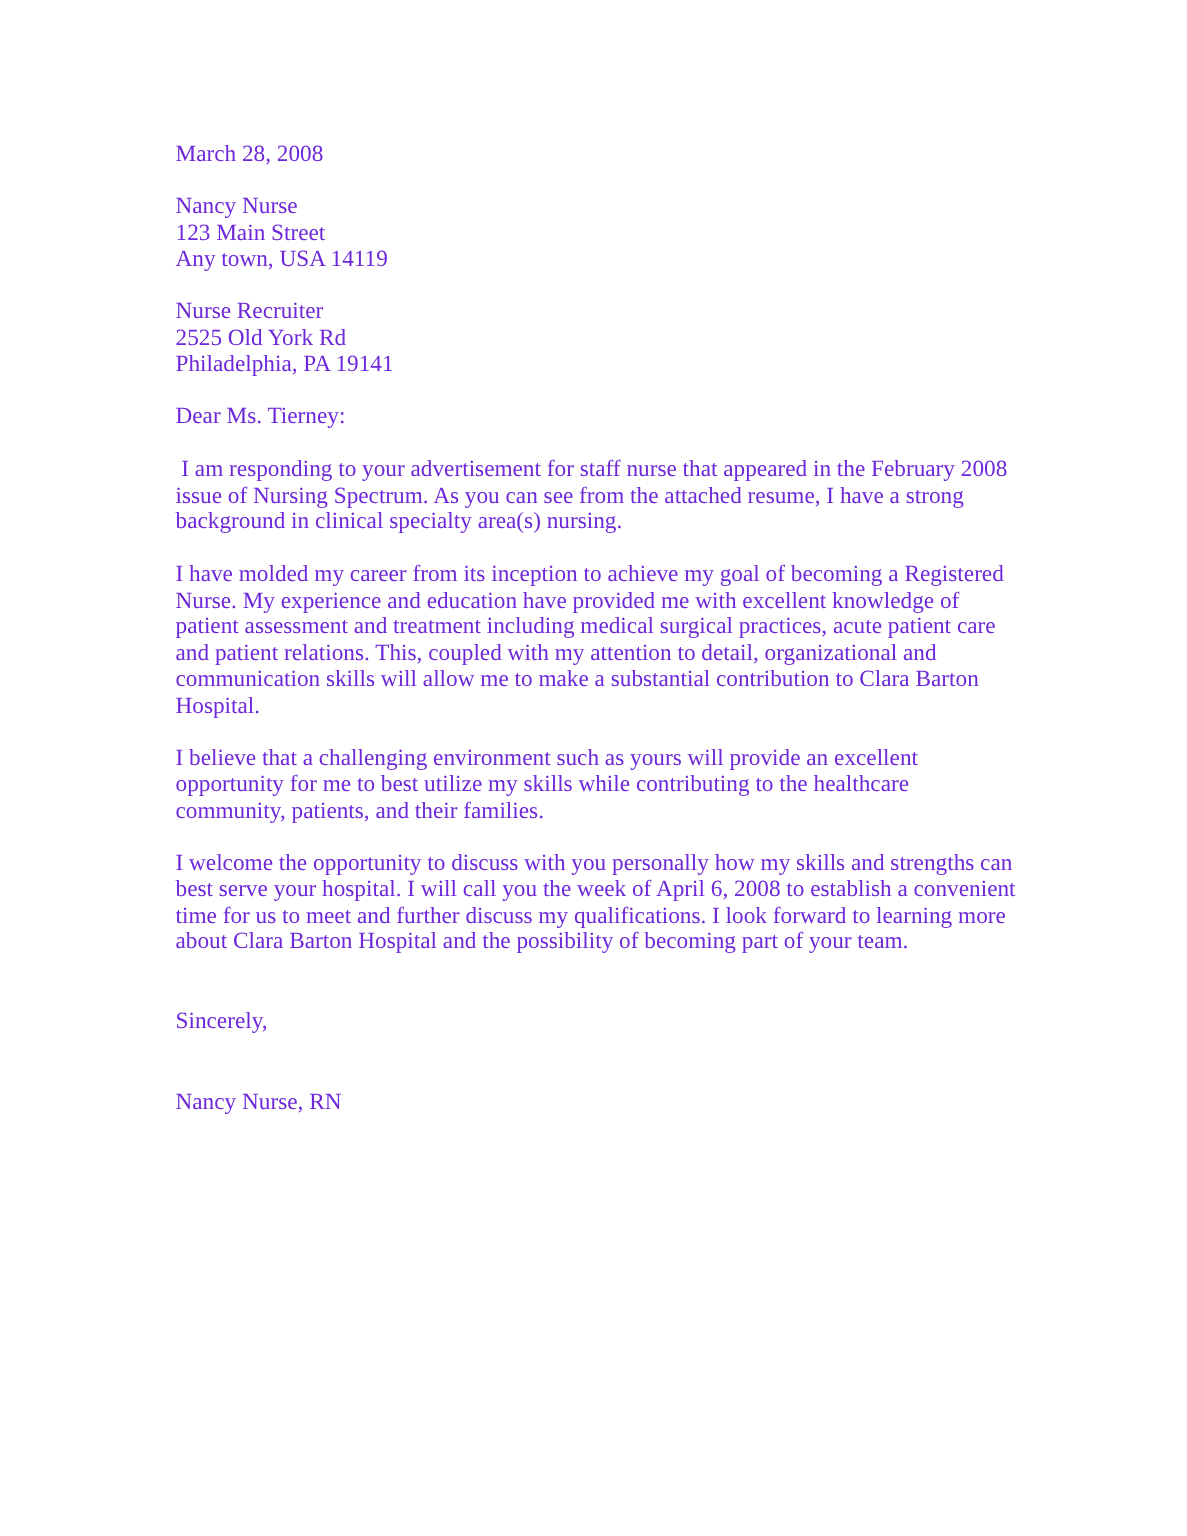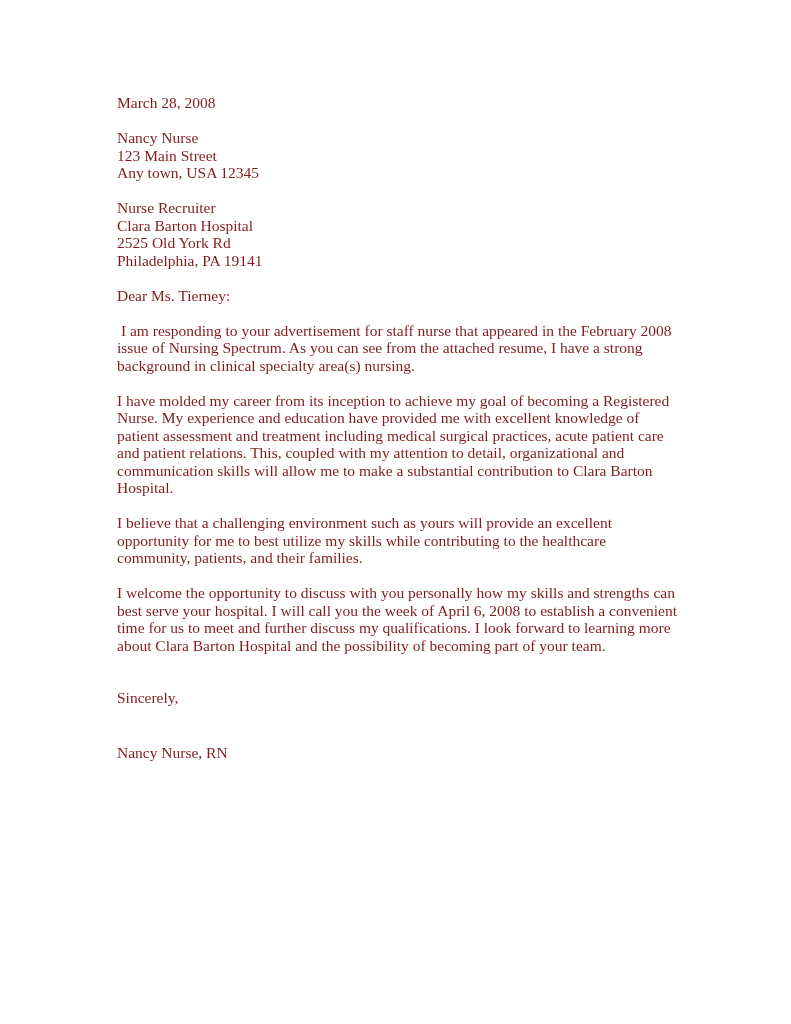--- a/index.html
+++ b/index.html
@@ -10,21 +10,21 @@
   .page {
     position: relative;
     width: 791px;
     height: 1024px;
     background: #ffffff;
     box-sizing: border-box;
     padding: 94px 112px 0 117px;
     font-family: "Liberation Serif", "DejaVu Serif", serif;
     font-size: 15.5px;
     line-height: 17.5px;
-    color: #7f1d1d;
+    color: #6d28d9;
     overflow: hidden;
   }
   .line {
     white-space: pre-wrap;
   }
   .block {
     margin: 0 0 17.5px 0;
   }
   .para {
     margin: 0 0 17.5px 0;
@@ -47,26 +47,25 @@
 
 <div class="page">
 
   <div class="block">
     <div class="line">March 28, 2008</div>
   </div>
 
   <div class="block">
     <div class="line">Nancy Nurse</div>
     <div class="line">123 Main Street</div>
-    <div class="line">Any town, USA 12345</div>
+    <div class="line">Any town, USA 14119</div>
   </div>
 
   <div class="block">
     <div class="line">Nurse Recruiter</div>
-    <div class="line">Clara Barton Hospital</div>
     <div class="line">2525 Old York Rd</div>
     <div class="line">Philadelphia, PA 19141</div>
   </div>
 
   <div class="block">
     <div class="line">Dear Ms. Tierney:</div>
   </div>
 
   <p class="para"><span> I am responding to your advertisement for staff nurse that appeared in the February 2008 issue of Nursing Spectrum. As you can see from the attached resume, I have a strong background in </span><span class="underlined">clinical specialty area(s)</span><span> nursing.</span></p>
 

